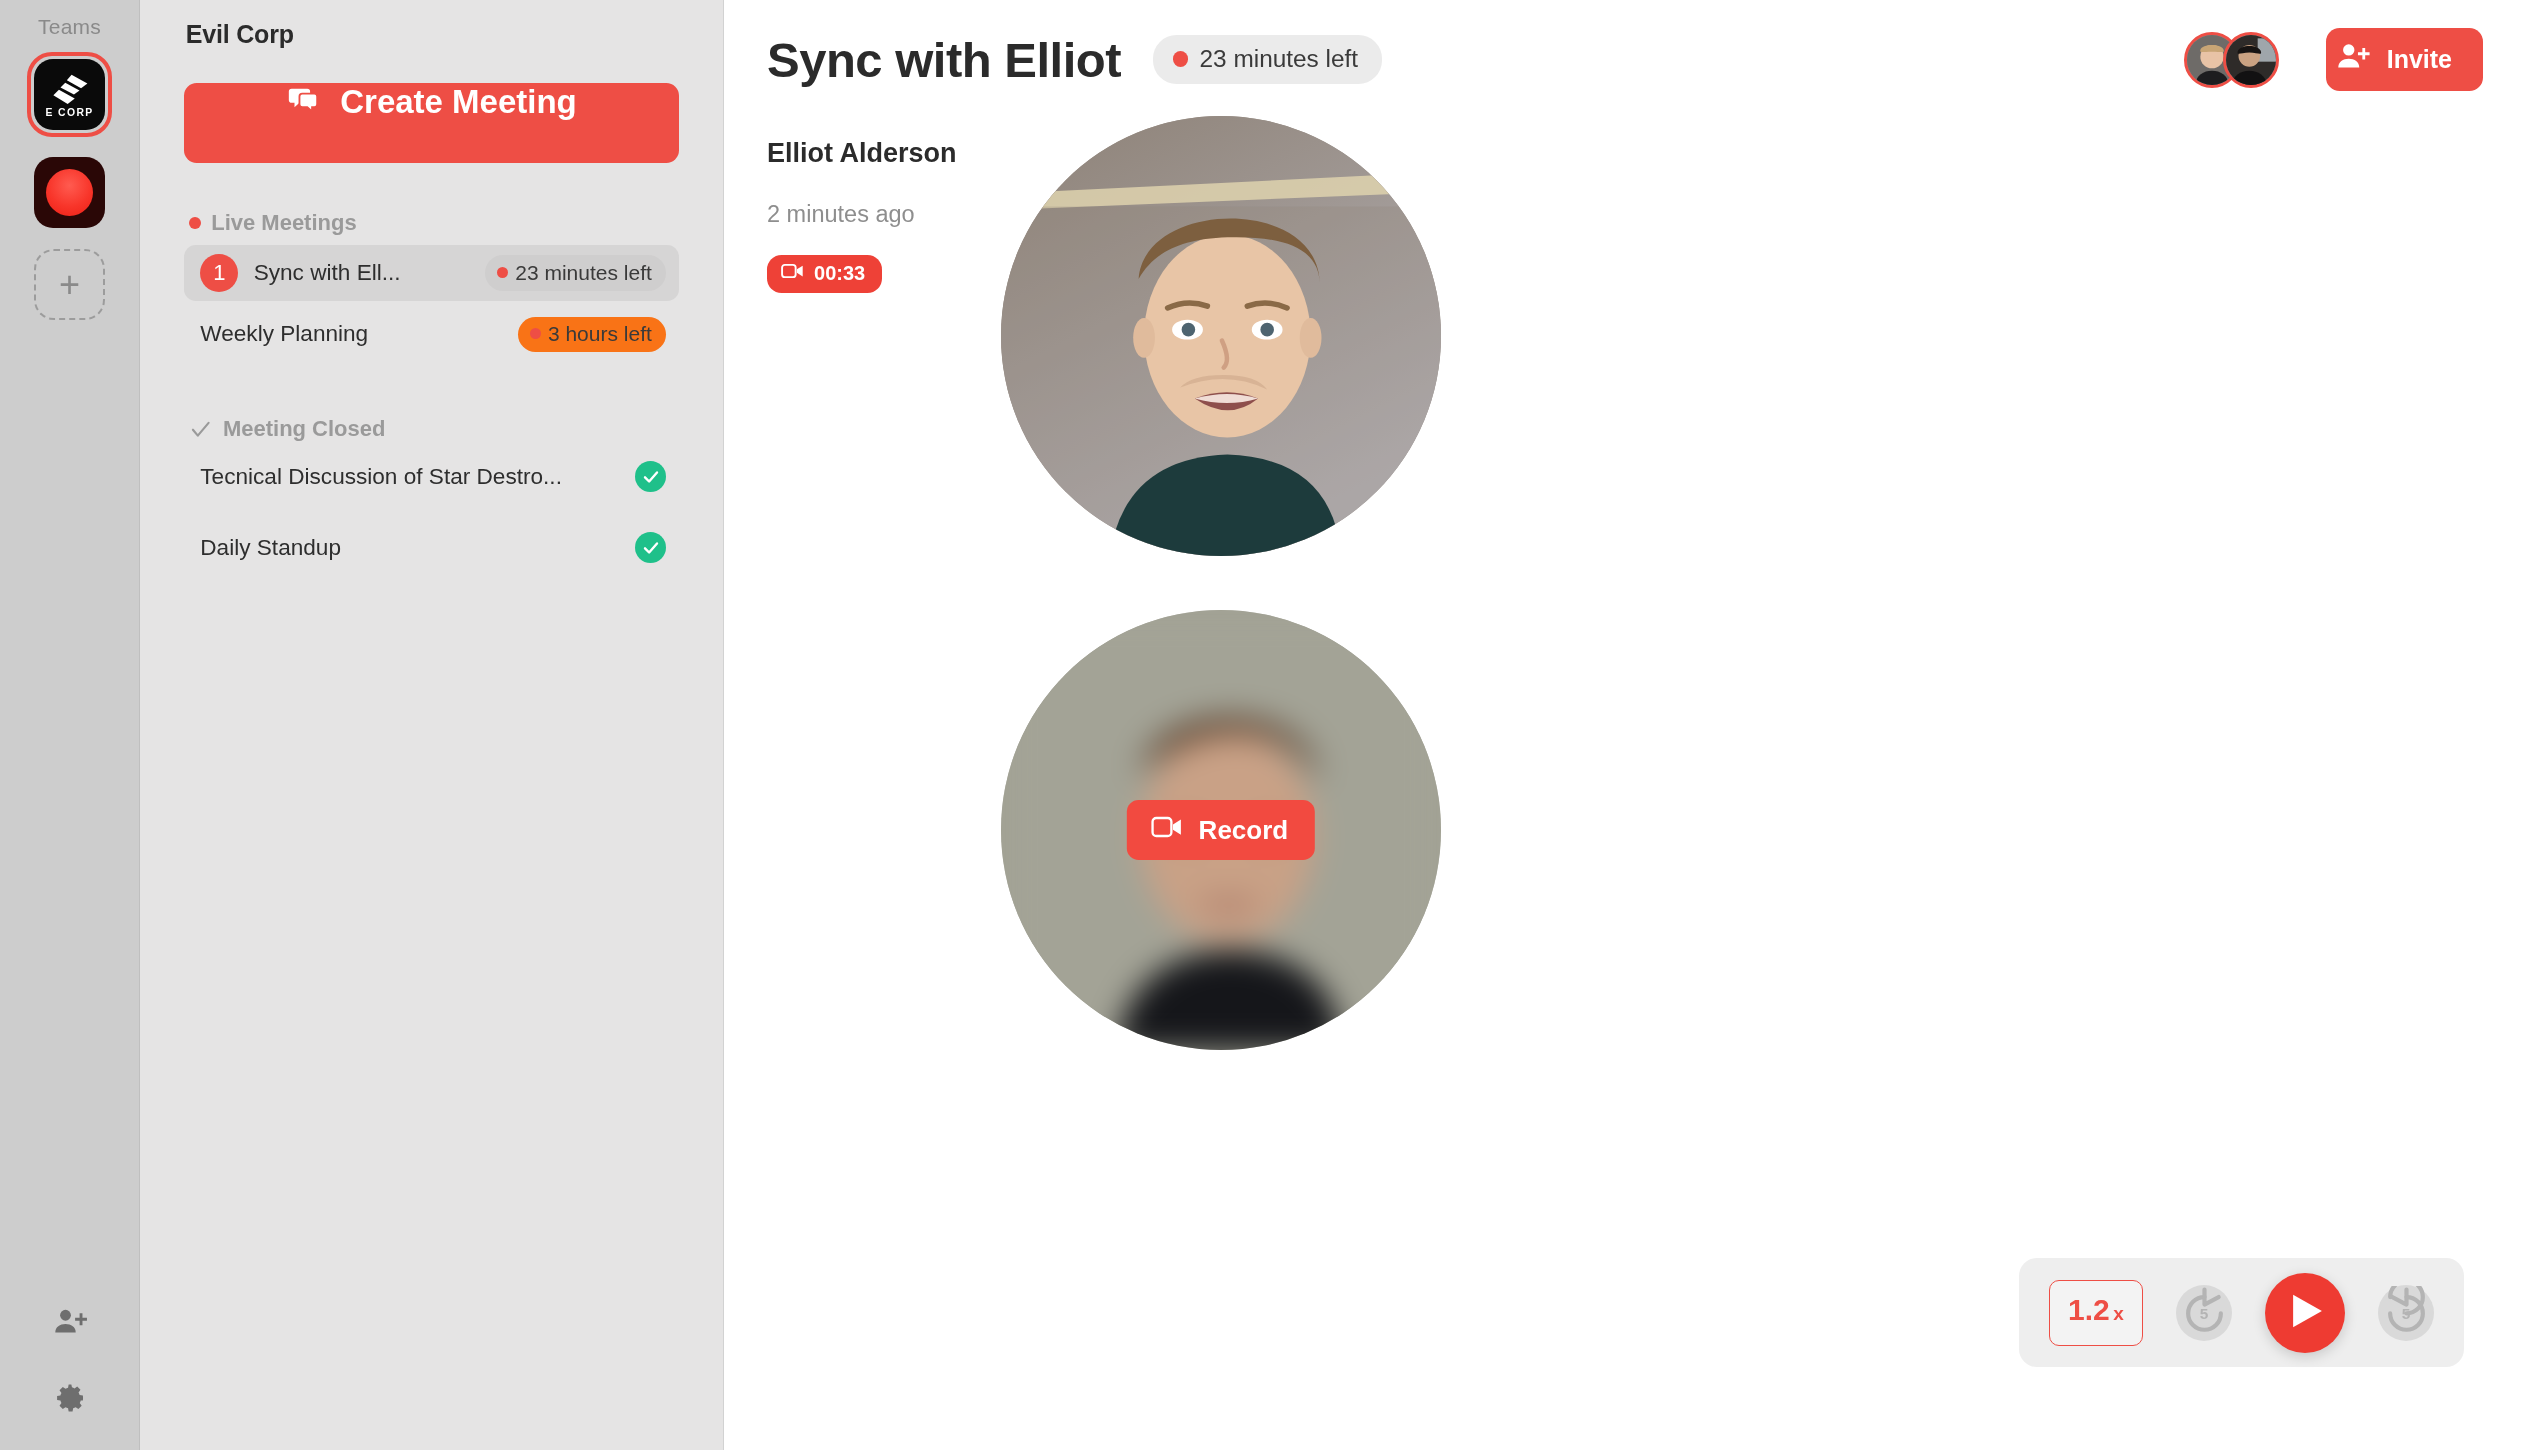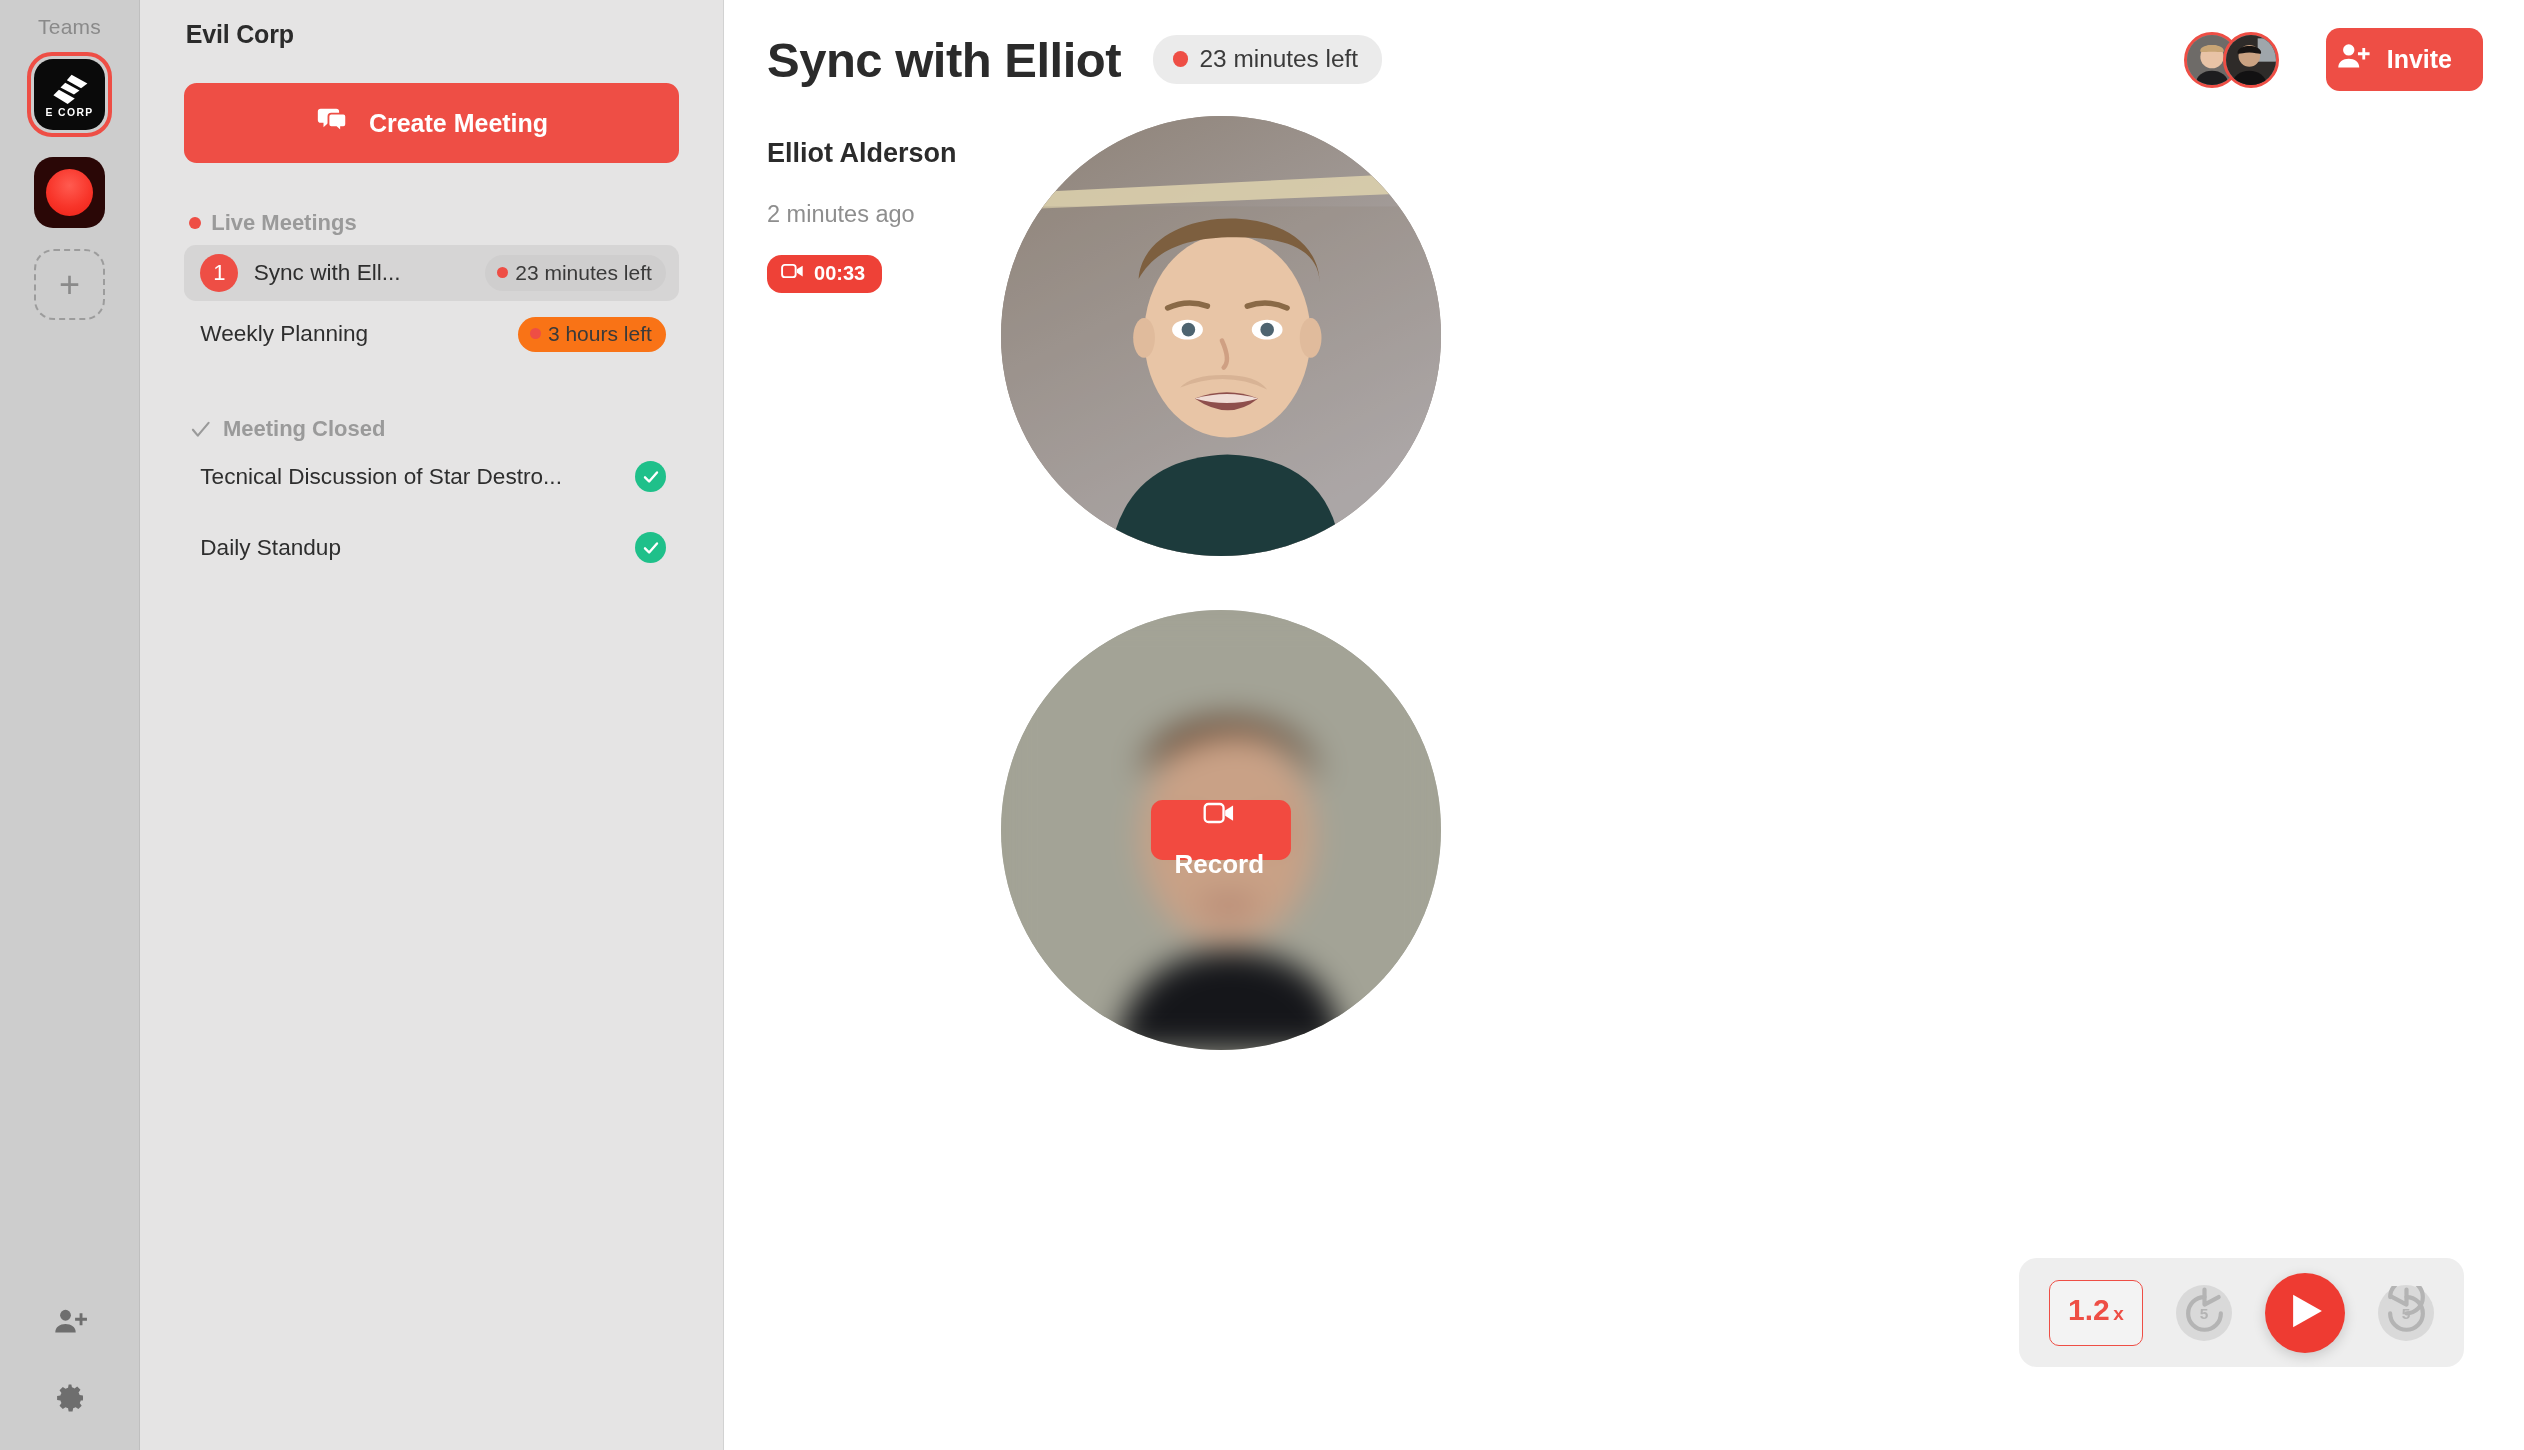--- a/index.html
+++ b/index.html
@@ -77,23 +77,23 @@
   .org-title {
     font-size: 25px; font-weight: 700; color: #2b2b2b;
     padding-top: 20px; padding-left: 1.8px; letter-spacing: -0.2px;
   }
   .create-btn {
     margin-top: 34px;
     width: 100%; height: 80px;
     background: #ee4e45;
     border: none; border-radius: 12.7px;
     color: #fff;
-    font-size: 25px; font-weight: 700;
+    font-size: 33px; font-weight: 700;
     font-family: "Liberation Sans", sans-serif;
-    display: flex; align-items: center; justify-content: center; gap: 20px;
+    display: flex; align-items: flex-start; justify-content: center; gap: 20px;
     cursor: pointer;
   }
   .create-btn svg { width: 34px; height: 34px; flex: 0 0 34px; }
 
   .section-head {
     display: flex; align-items: center; gap: 10px;
     margin-top: 47px; margin-bottom: 9px; padding-left: 5.4px;
     font-size: 22px; font-weight: 700; color: #9a9a9a;
   }
   .section-head.closed { margin-top: 54px; }
@@ -203,21 +203,21 @@
     margin: 54px 0 0 277px;
     background: #a0a093;
   }
   .record-overlay {
     position: absolute; top: 50%; left: 50%;
     transform: translate(-50%, -50%);
     background: #f24a40; border: none; border-radius: 11.8px;
     padding: 0 27px 0 23.5px; height: 60px;
     color: #fff; font-size: 26px; font-weight: 700;
     font-family: "Liberation Sans", sans-serif;
-    display: flex; align-items: center; gap: 16.3px; cursor: pointer; flex-direction: column;
+    display: flex; align-items: center; gap: 16.3px; cursor: pointer;
   }
   .record-overlay svg { width: 32px; height: 26px; }
 
   
   .playbar {
     position: absolute; right: 61px; bottom: 83px;
     background: #eeeeee; border-radius: 18px;
     height: 109px; padding: 0 30px;
     display: flex; align-items: center; gap: 33px;
   }

